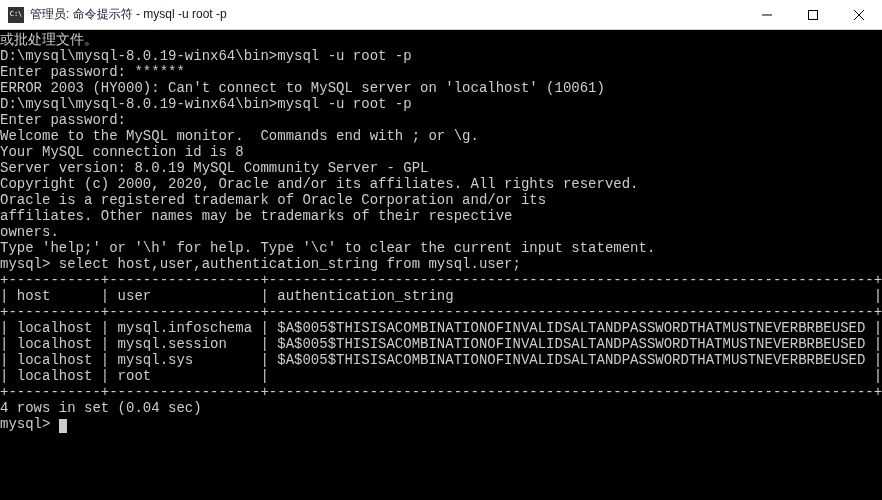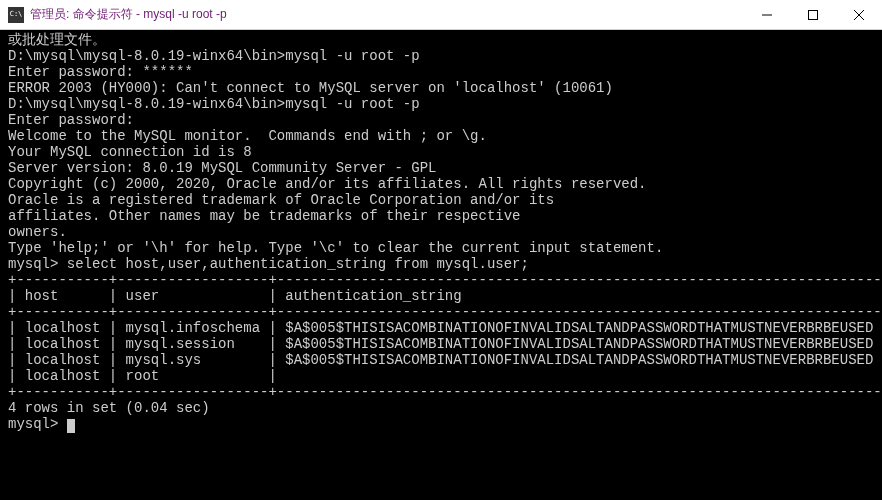--- a/index.html
+++ b/index.html
@@ -36,21 +36,21 @@
     margin-right: 6px;
   }
   .app-icon-text {
     color: #fff;
     font-size: 7px;
     font-family: Consolas, monospace;
     line-height: 1;
   }
   .title-text {
     font-size: 12px;
-    color: #701a75;
+    color: #0f172a;
   }
   .window-controls {
     display: flex;
     height: 100%;
   }
   .win-btn {
     width: 46px;
     height: 100%;
     display: flex;
     align-items: center;
@@ -58,21 +58,21 @@
     cursor: pointer;
   }
   .win-btn svg { width: 10px; height: 10px; }
   .terminal {
     flex: 1;
     background: #000;
     color: #ccc;
     font-family: "NSimSun", "SimSun", Consolas, "Courier New", monospace;
     font-size: 14px;
     line-height: 16px;
-    padding: 2px 8px;
+    padding: 2px 0;
     white-space: pre;
     overflow: hidden;
   }
   .terminal .line { white-space: pre; }
   .cursor {
     display: inline-block;
     width: 8px;
     height: 14px;
     background: #ccc;
     vertical-align: text-bottom;

